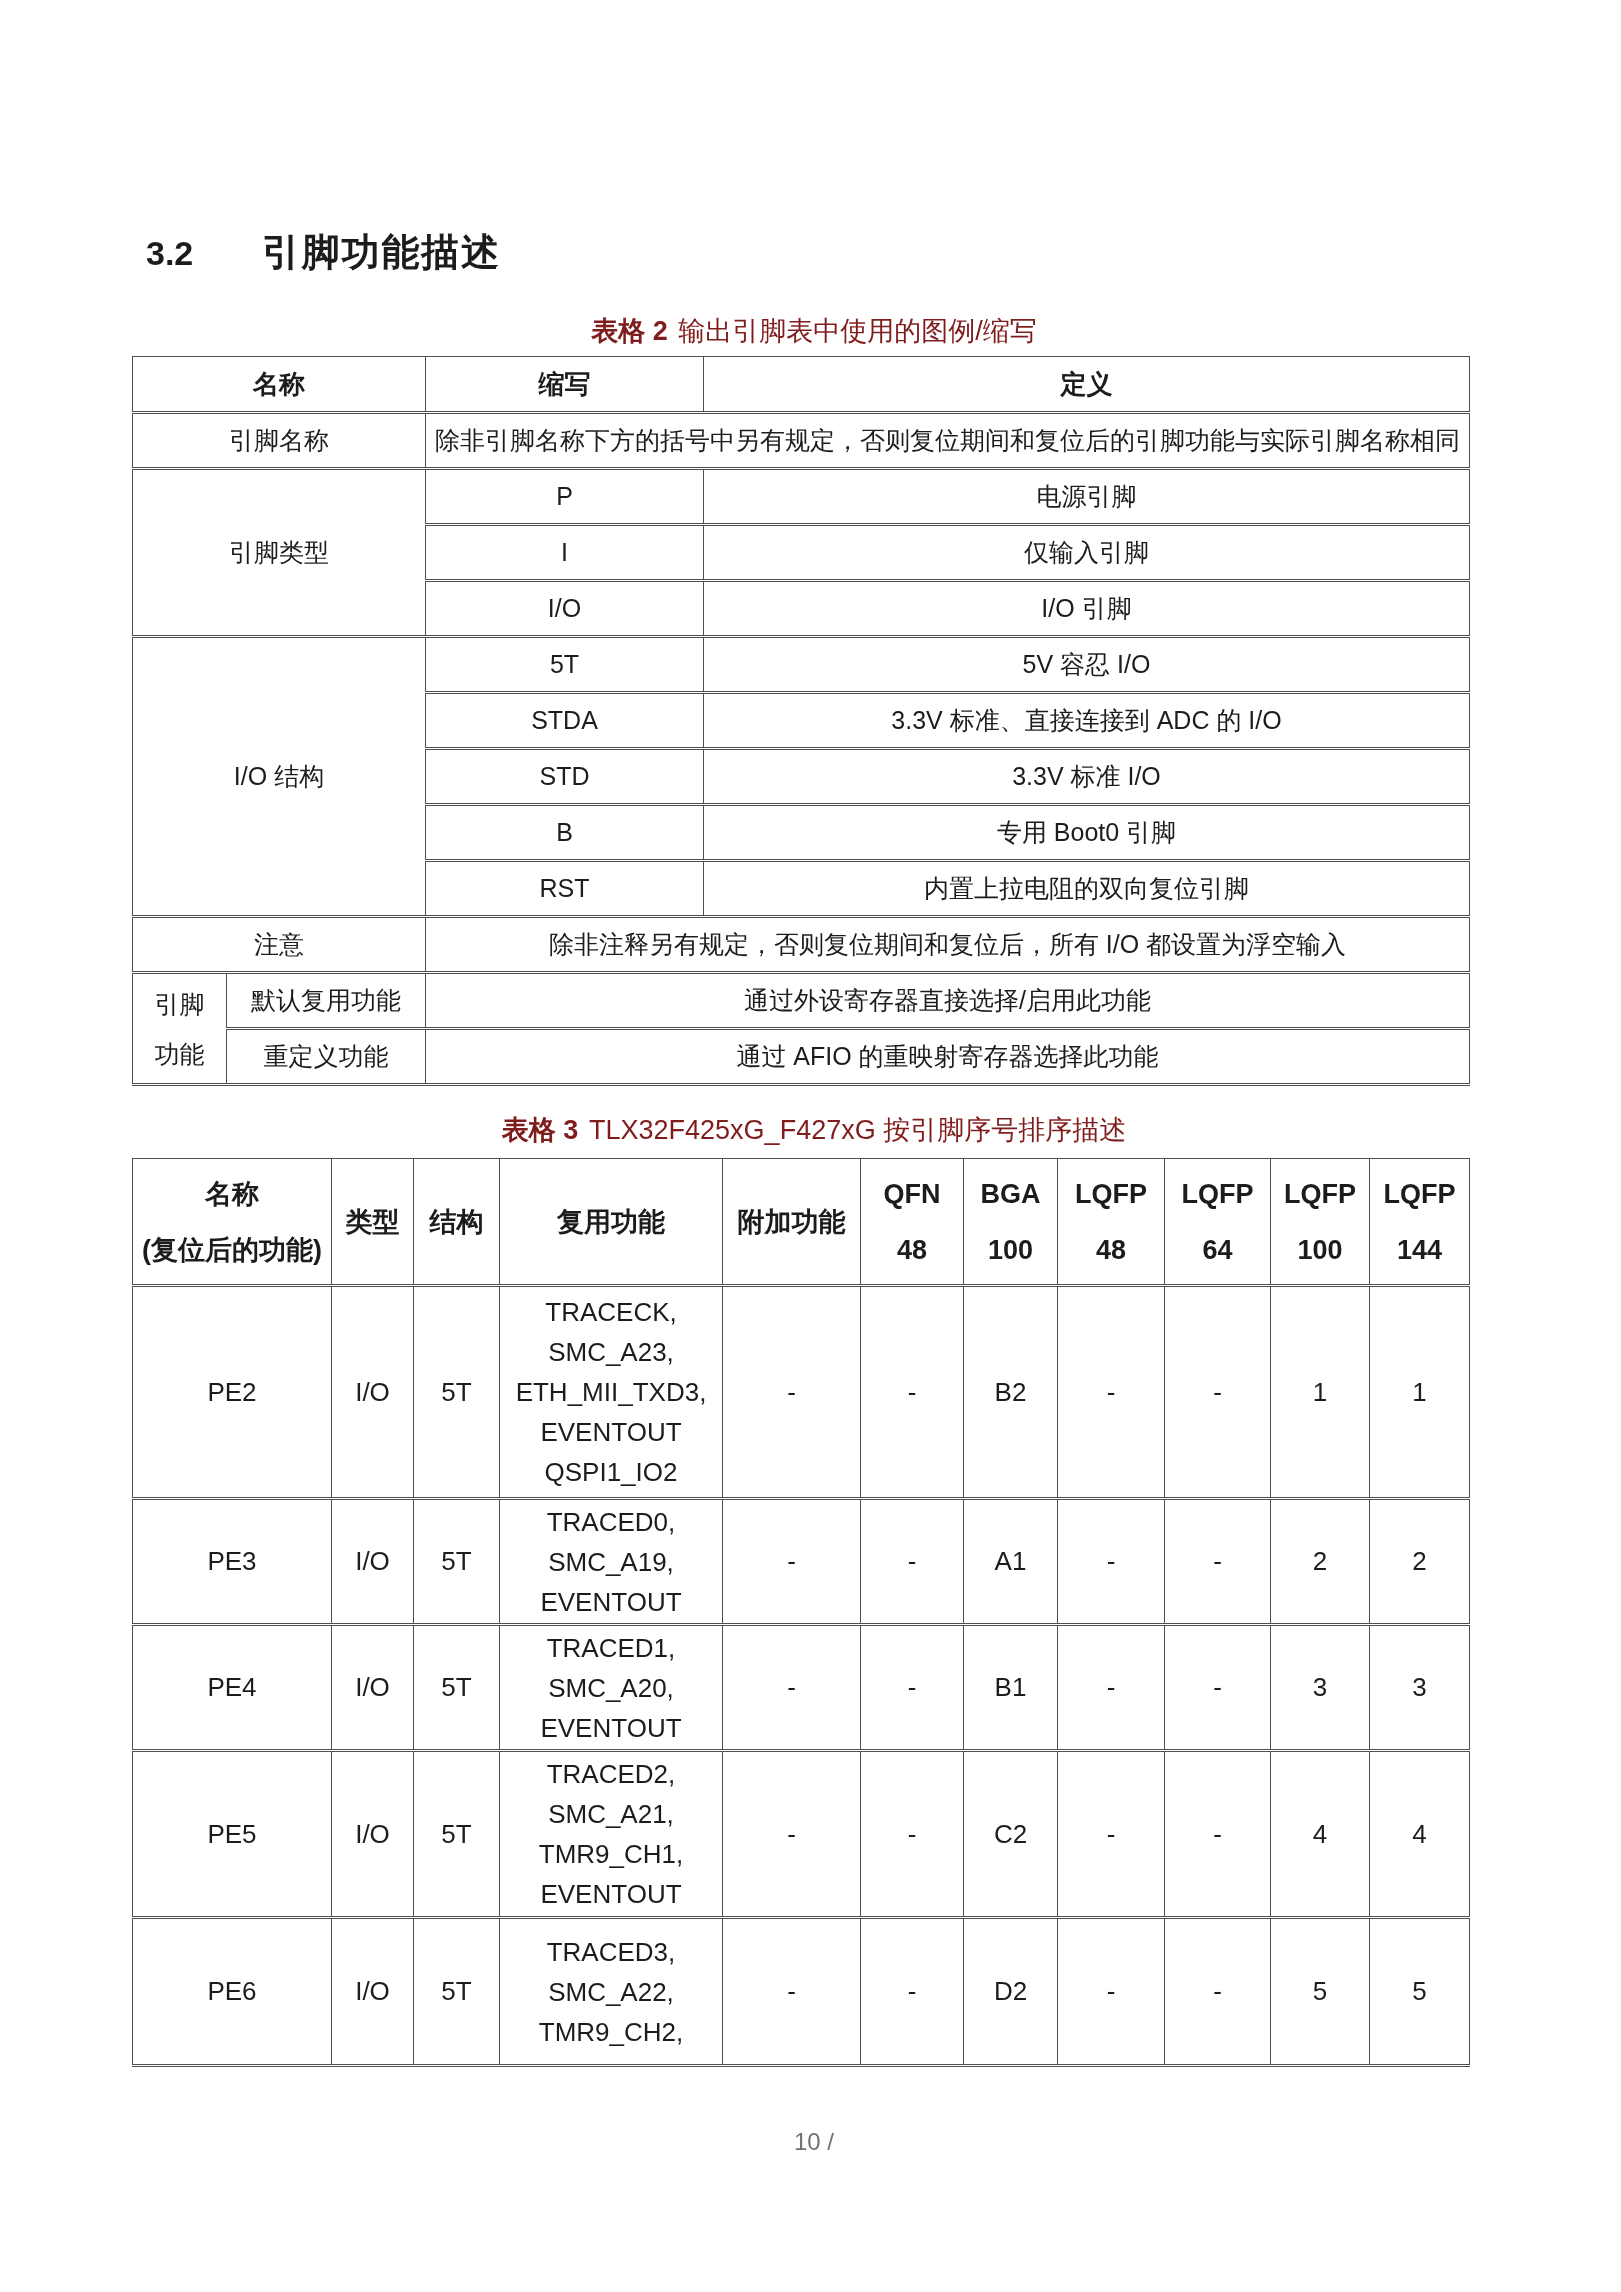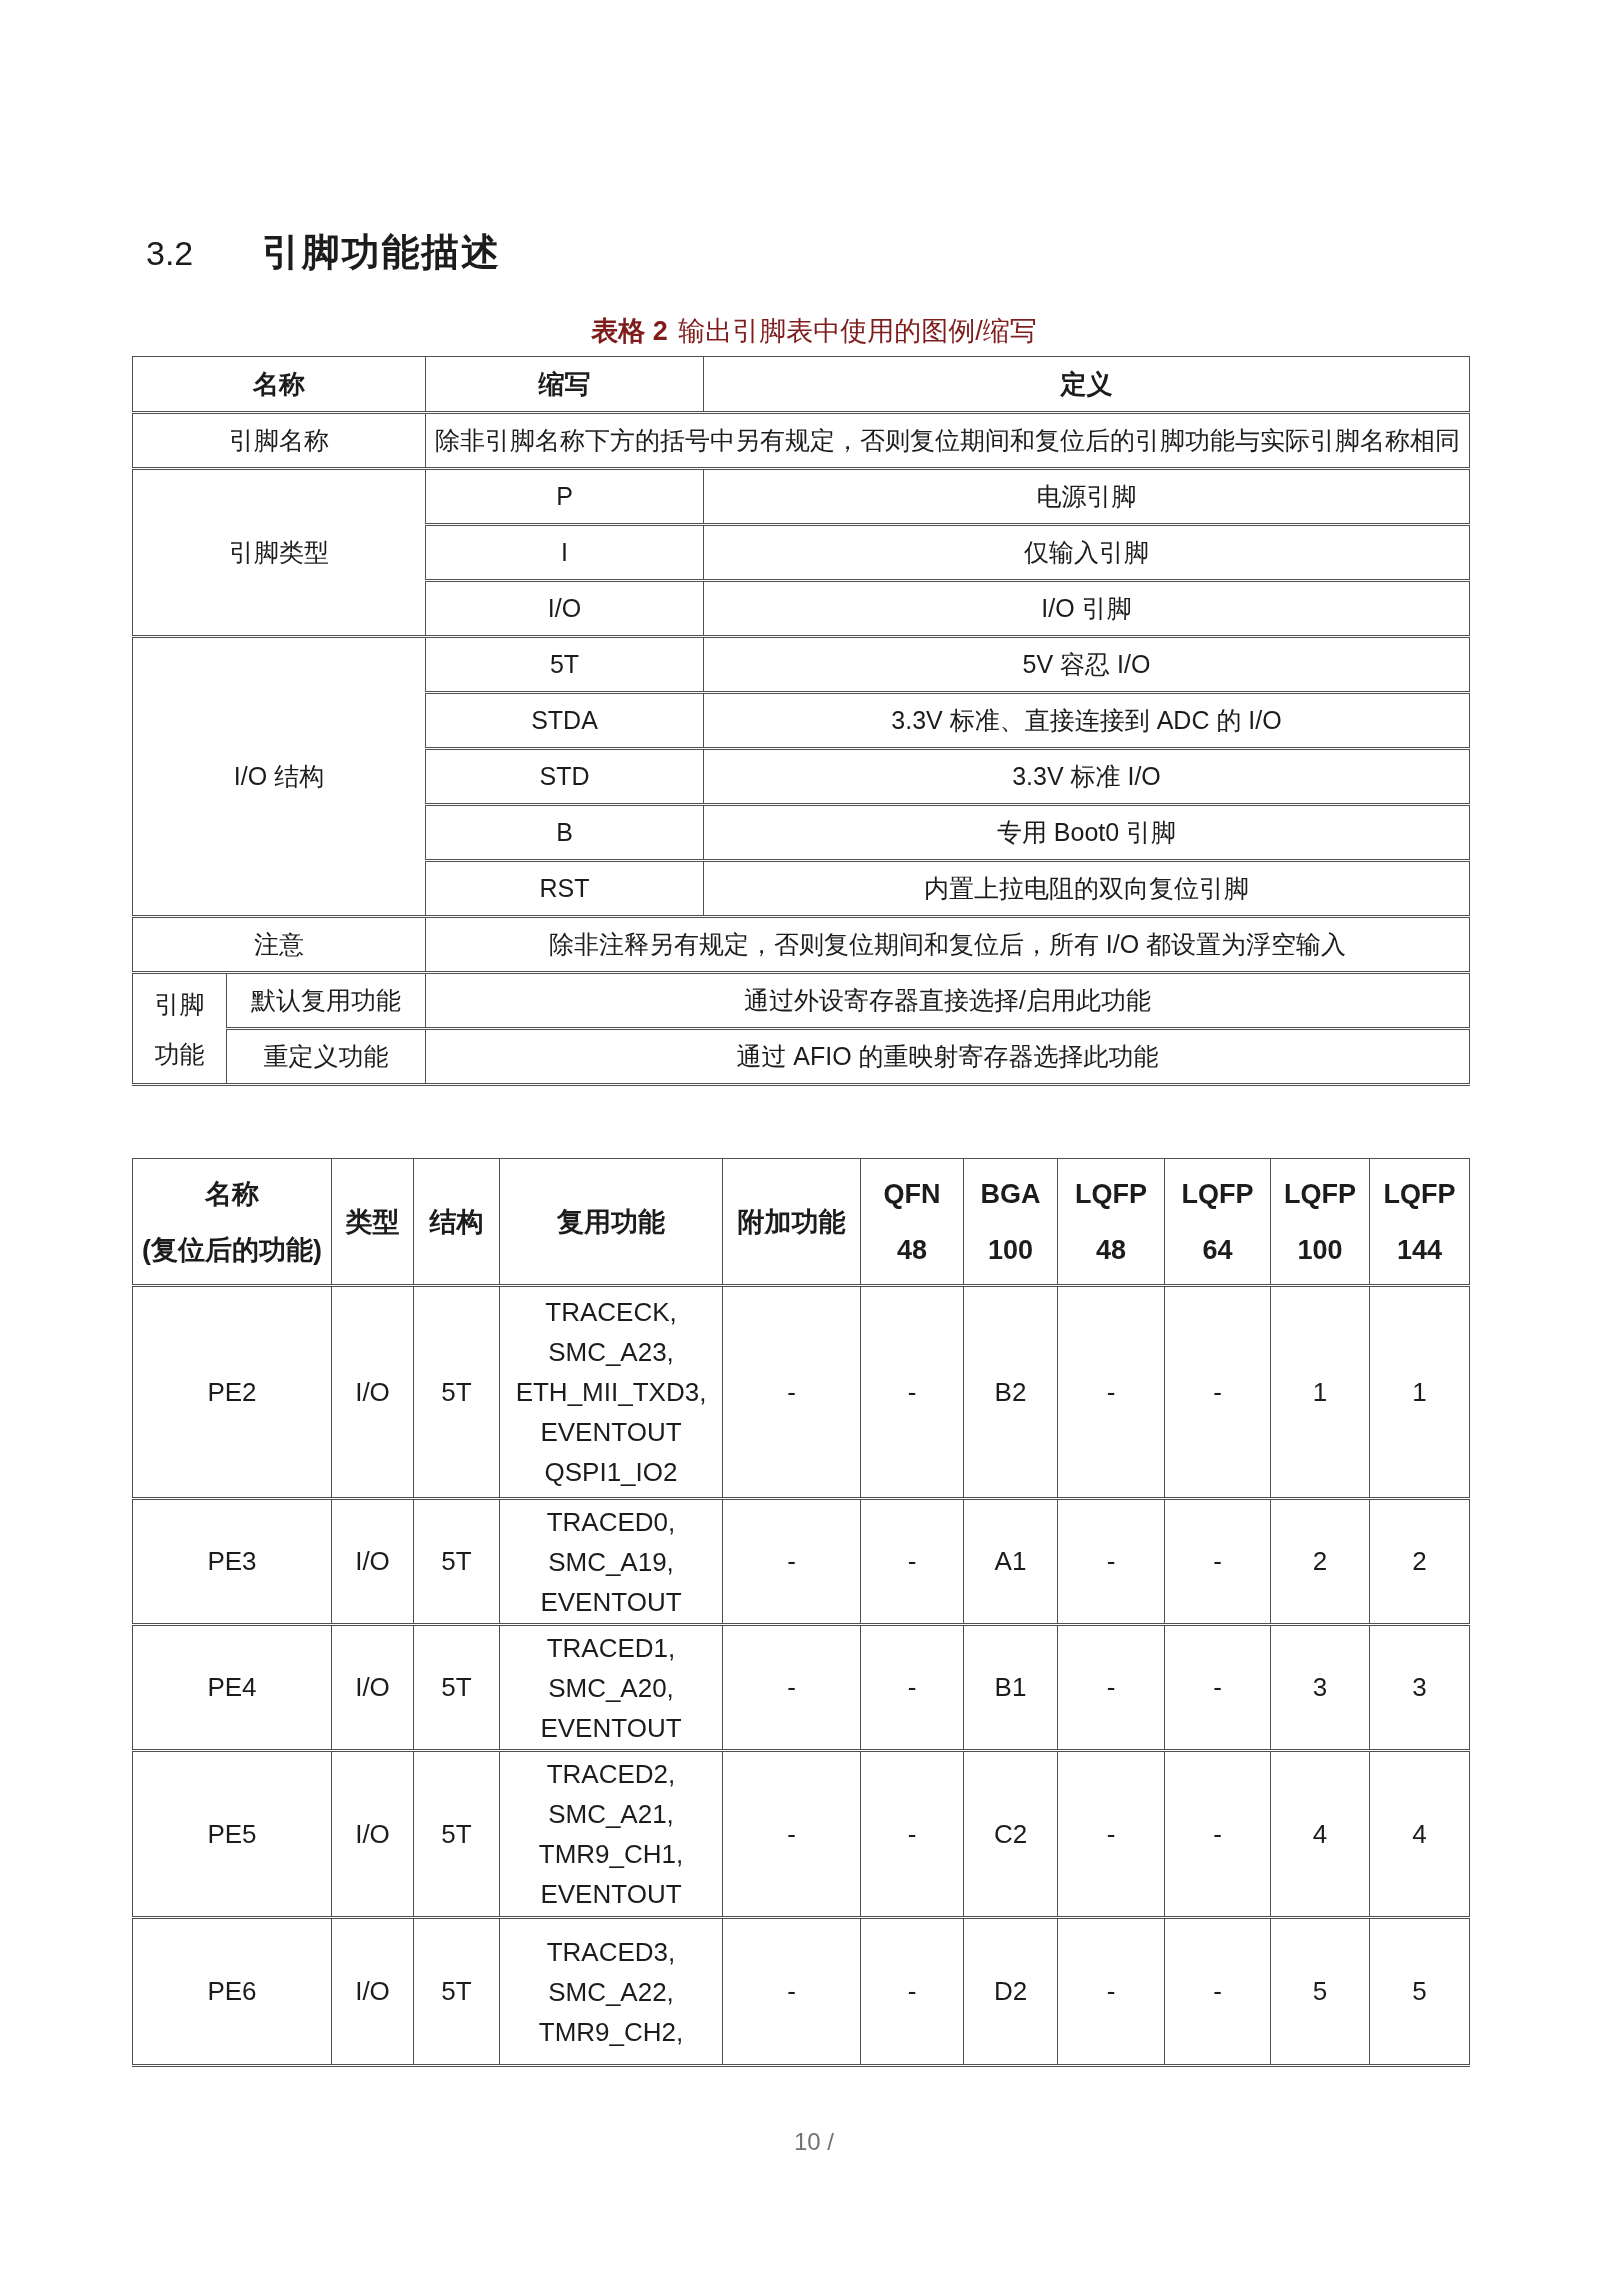--- a/index.html
+++ b/index.html
@@ -20,21 +20,21 @@
   
   .heading {
     position: absolute;
     left: 146px;
     top: 222px;
     display: flex;
     align-items: baseline;
   }
   .sec-num {
     font-size: 34px;
-    font-weight: normal;
+    font-weight: bold;
     width: 116px;
     margin-top: 12px;
   }
   .sec-title {
     font-size: 38px;
     font-weight: bold;
     letter-spacing: 1.8px;
   }
 
   
@@ -191,20 +191,23 @@
       <td>默认复用功能</td>
       <td colspan="2">通过外设寄存器直接选择/启用此功能</td>
     </tr>
     <tr>
       <td>重定义功能</td>
       <td colspan="2">通过 AFIO 的重映射寄存器选择此功能</td>
     </tr>
   </tbody>
     </table>
 
+  <div class="caption cap3">
+    <span class="cap-label">表格 3</span><span>TLX32F425xG_F427xG 按引脚序号排序描述</span>
+  </div>
 
   <table class="t3">
     <colgroup>
       <col style="width:199px">
         <col style="width:82px">
         <col style="width:86px">
         <col style="width:223px">
       <col style="width:138px">
         <col style="width:103px">
         <col style="width:94px">

